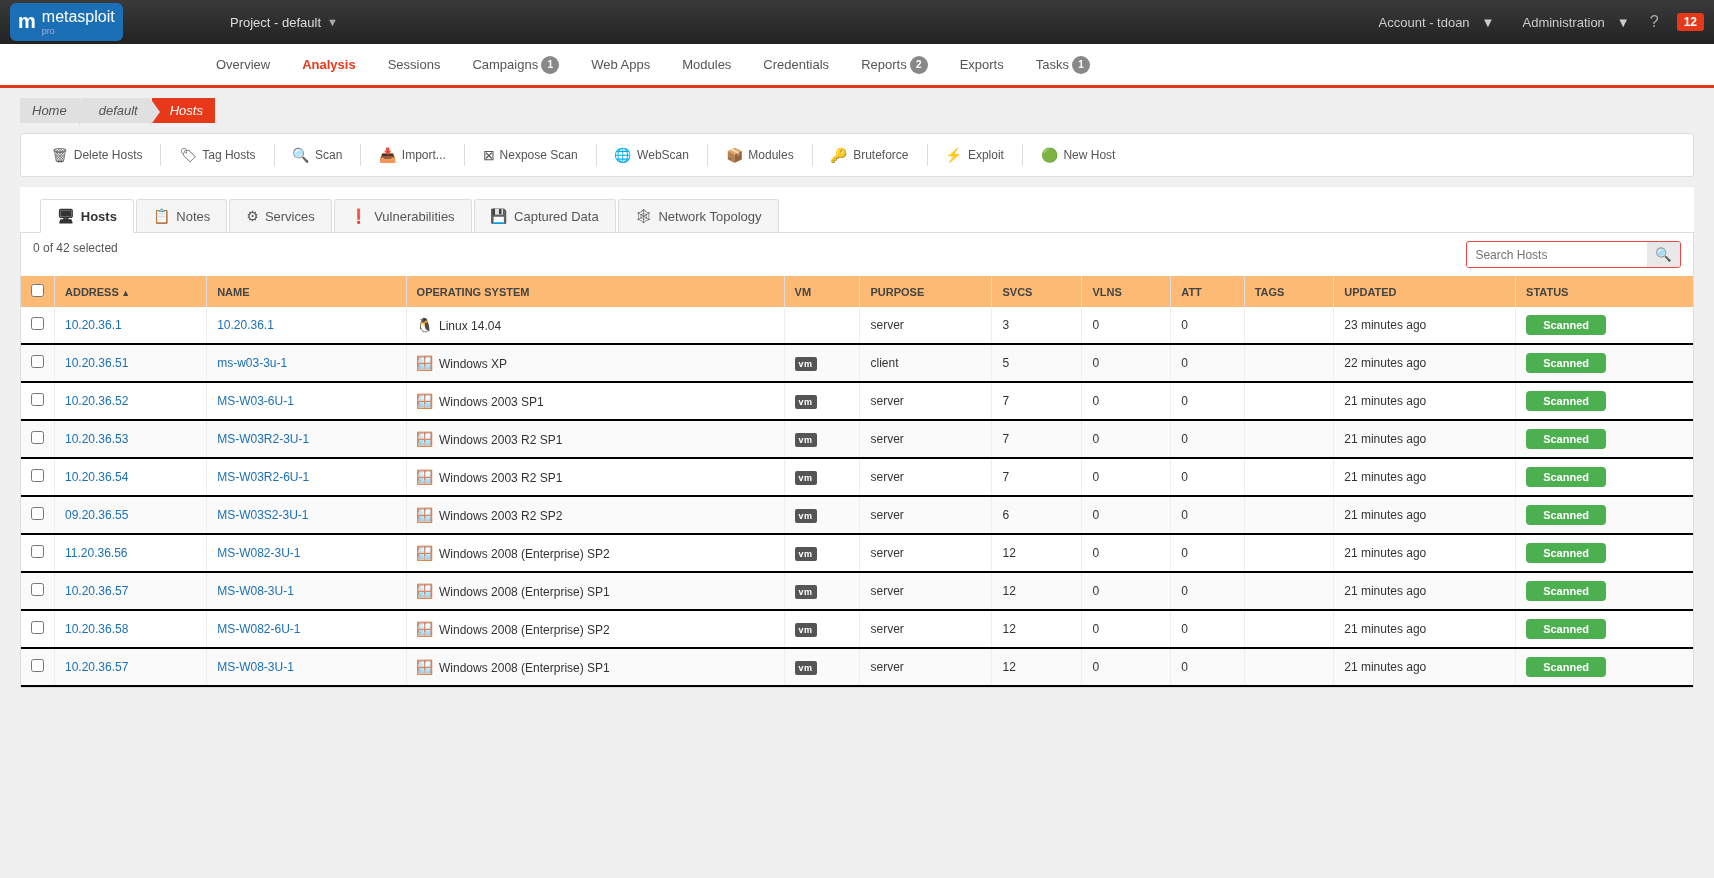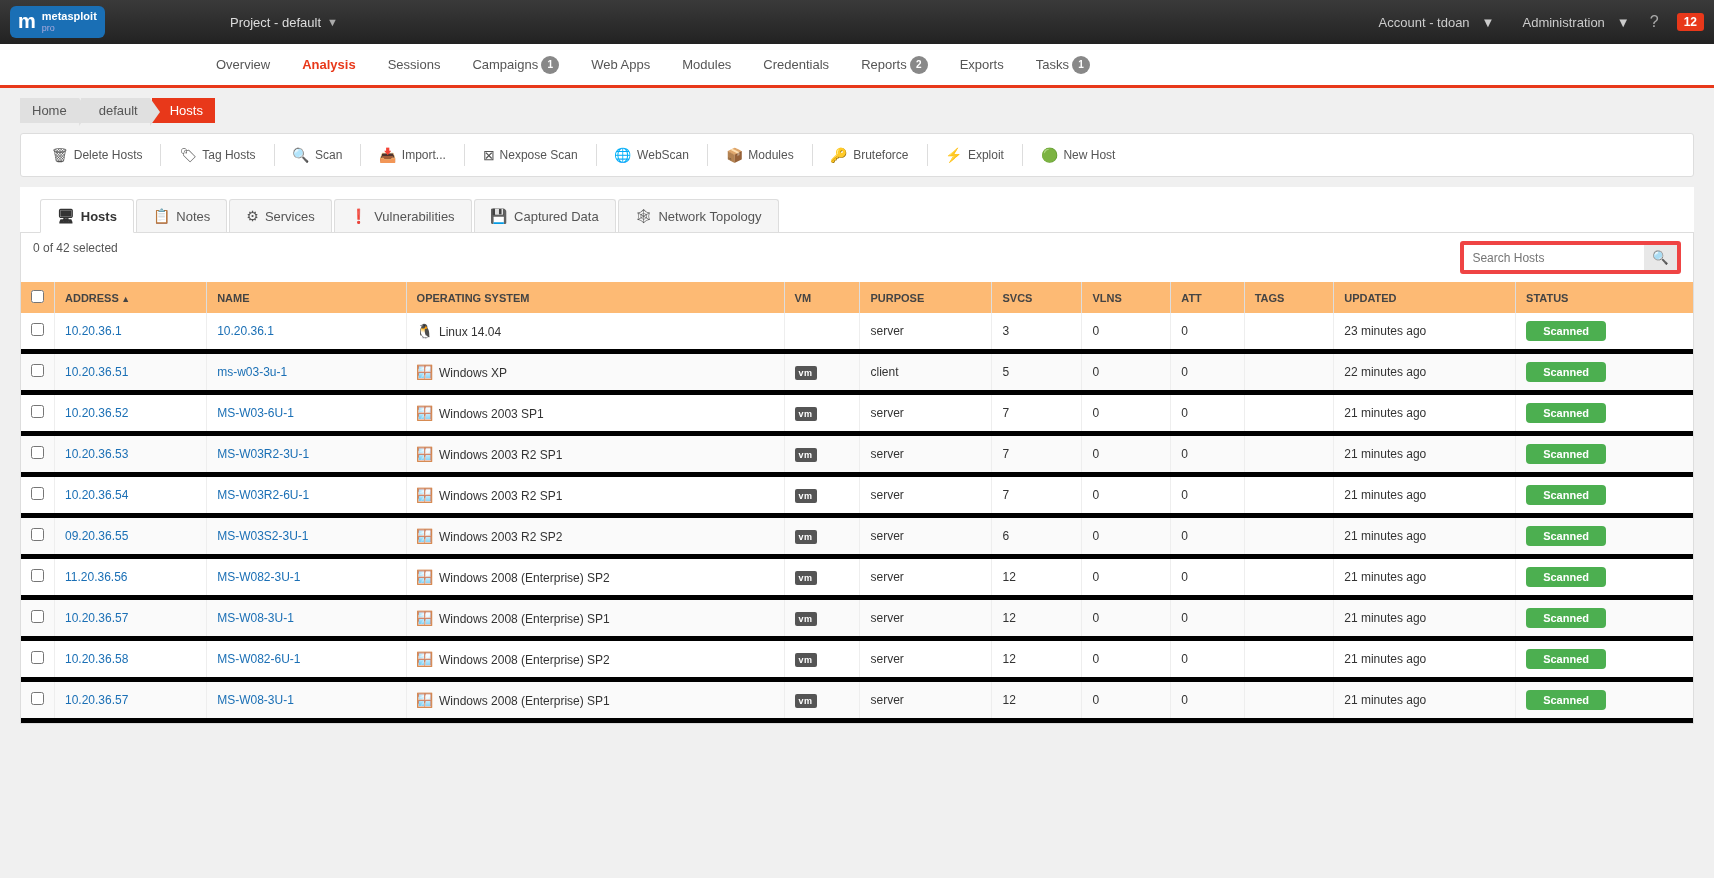--- a/index.html
+++ b/index.html
@@ -26,21 +26,21 @@
       display: flex;
       align-items: center;
       gap: 6px;
     }
     .logo-m {
       color: white;
       font-size: 20px;
       font-weight: bold;
     }
     .logo-text { color: white; font-size: 12px; line-height: 1.2; }
-    .logo-text .main { font-size: 11px; font-weight: bold; }
+    .logo-text .main { font-size: 16px; font-weight: normal; }
     .logo-text .sub { font-size: 9px; color: #aad; }
 
     .project-selector {
       display: flex;
       align-items: center;
       gap: 6px;
       color: #ddd;
       font-size: 13px;
       margin-left: 20px;
     }
@@ -91,20 +91,21 @@
       white-space: nowrap;
     }
     .nav-item.active { color: #e8381a; font-weight: bold; border-bottom: 3px solid #e8381a; margin-bottom: -3px; }
 
     
     .breadcrumb {
       display: flex;
       align-items: flex-start;
       padding: 10px 20px;
       gap: 0;
+      font-style: italic;
     }
     .breadcrumb-item {
       padding: 5px 12px;
       background: #e0e0e0;
       color: #555;
       font-size: 13px;
       position: relative;
       cursor: pointer;
     }
     .breadcrumb-item:not(:last-child)::after {
@@ -199,21 +200,21 @@
     .table-header-bar {
       display: flex;
       align-items: flex-start;
       justify-content: space-between;
       padding: 8px 12px;
     }
     .selected-count { color: #555; font-size: 12px; }
     .search-box {
       display: flex;
       align-items: center;
-      border: 4px solid #ef4444;
+      border: 1px solid #ef4444;
       border-radius: 3px;
       overflow: hidden;
     }
     .search-box input {
       border: none;
       outline: none;
       padding: 5px 8px;
       font-size: 12px;
       width: 180px;
       color: #aaa;
@@ -240,21 +241,21 @@
       text-align: left;
       font-weight: bold;
       color: #444;
       font-size: 11px;
       border-right: 1px solid #ddd;
       white-space: nowrap;
     }
     thead th:last-child { border-right: none; }
     thead th .sort-asc::after { content: ' ▲'; font-size: 9px; }
 
-    tbody tr { border-bottom: 5px solid #000000; }
+    tbody tr { border-bottom: 2px solid #000000; }
     tbody tr:nth-child(even) { background: #fafafa; }
     tbody td {
       padding: 8px 10px;
       color: #333;
       border-right: 1px solid #eee;
       white-space: nowrap;
     }
     tbody td:last-child { border-right: none; }
     .link { color: #1a6fb5; text-decoration: none; cursor: pointer; }
 

